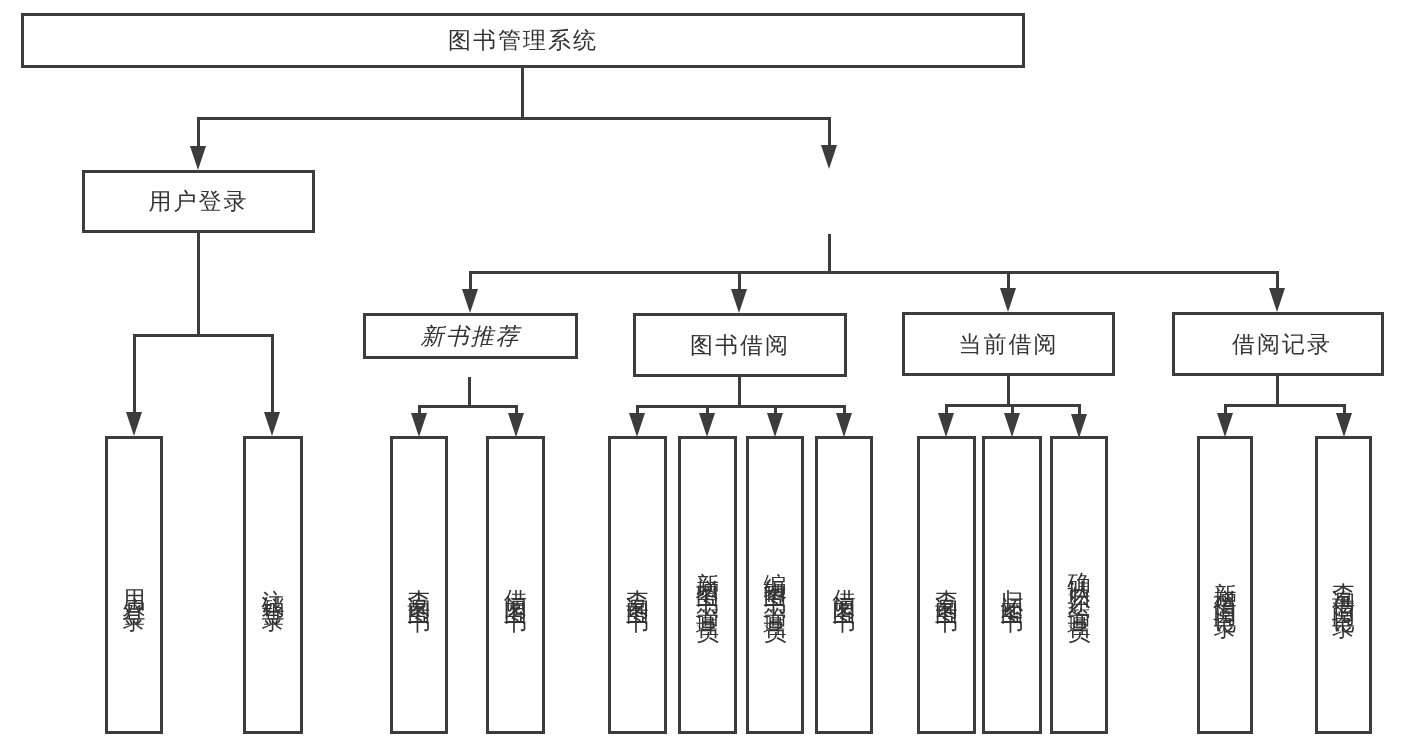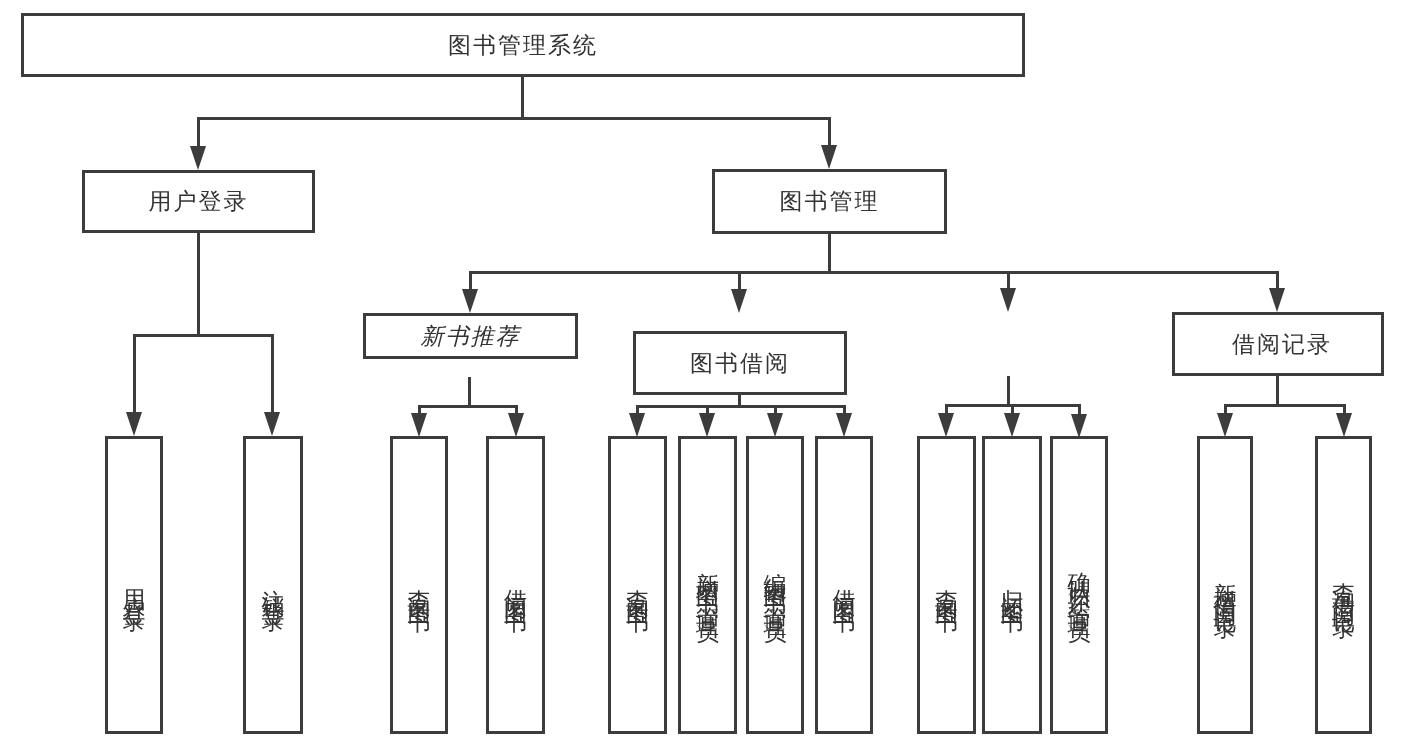--- a/index.html
+++ b/index.html
@@ -89,36 +89,36 @@
   <div class="arr" style="left:1004px;top:413px;"></div>
   <div class="arr" style="left:1071px;top:414px;"></div>
 
   <div class="ln" style="left:1276px;top:376px;width:3px;height:31px;"></div>
   <div class="ln" style="left:1224px;top:404px;width:122px;height:3px;"></div>
   <div class="ln" style="left:1224px;top:404px;width:3px;height:12px;"></div>
   <div class="ln" style="left:1343px;top:404px;width:3px;height:12px;"></div>
   <div class="arr" style="left:1217px;top:413px;"></div>
   <div class="arr" style="left:1336px;top:413px;"></div>
 
-  <div class="node" style="left:21px;top:13px;width:1004px;height:64px;">
+  <div class="node" style="left:21px;top:13px;width:1004px;height:55px;">
     <span>图书管理系统</span>
   </div>
 
   <div class="node" style="left:82px;top:170px;width:233px;height:63px;">
     <span>用户登录</span>
   </div>
-  <div class="node" style="left:712px;top:169px;width:235px;height:65px;">
-    <span>图书管理</span>
-  </div>
 
   <div class="node" style="left:363px;top:313px;width:215px;height:46px;font-style:italic;">
     <span>新书推荐</span>
   </div>
-  <div class="node" style="left:633px;top:313px;width:214px;height:64px;margin-top:18px;">
+  <div class="node" style="left:633px;top:313px;width:214px;height:64px;">
     <span>图书借阅</span>
+  </div>
+  <div class="node" style="left:902px;top:312px;width:213px;height:64px;">
+    <span>当前借阅</span>
   </div>
   <div class="node" style="left:1172px;top:312px;width:212px;height:64px;padding-left:8px;">
     <span>借阅记录</span>
   </div>
 
   <div class="leaf" style="left:105px;width:58px;">
     <span class="vtext">用户登录</span>
   </div>
   <div class="leaf" style="left:243px;width:60px;">
     <span class="vtext">注销登录</span>

